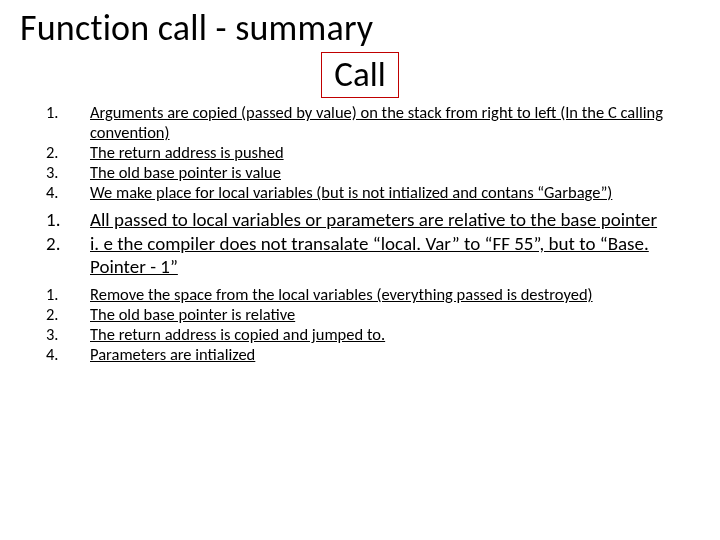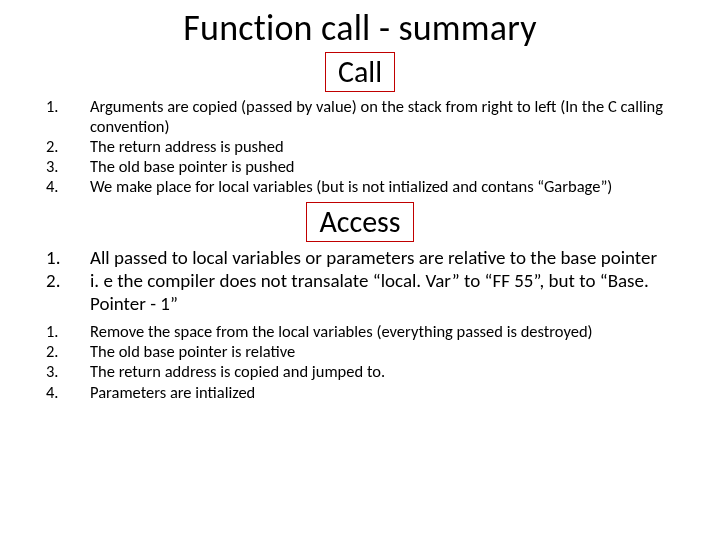--- a/index.html
+++ b/index.html
@@ -13,52 +13,52 @@
     overflow: hidden;
   }
   .slide {
     width: 720px;
     height: 540px;
     position: relative;
     box-sizing: border-box;
     padding: 0 20px;
   }
   .title {
-    text-align: center;
     font-size: 36px;
     font-weight: 400;
     margin-top: 6px;
     margin-bottom: 2px;
     letter-spacing: 0.2px;
   }
   .section-label {
     display: block;
     margin: 2px auto 4px auto;
     border: 1.5px solid #c00000;
     padding: 0 12px;
-    font-size: 30px;
+    font-size: 35px;
     text-align: center;
     width: max-content;
     line-height: 1.25;
   }
   .list-block {
     margin: 0 20px 6px 20px;
   }
   .row {
     display: flex;
     align-items: flex-start;
   }
   .num {
     width: 44px;
     flex: 0 0 44px;
     text-align: left;
     padding-left: 6px;
   }
   .txt {
     flex: 1;
+    text-decoration: underline;
   }
   .small { font-size: 16.5px; line-height: 1.22; }
   .med   { font-size: 19px;   line-height: 1.22; }
   .small .num { font-size: 16.5px; }
   .med .num   { font-size: 19px; }
 </style>
 </head>
 <body>
 
 <div class="slide">
@@ -69,29 +69,28 @@
     <div class="row">
         <div class="num">1.</div>
         <div class="txt">Arguments are copied (passed by value) on the stack from right to left (In the C calling convention)</div>
       </div>
     <div class="row">
         <div class="num">2.</div>
         <div class="txt">The return address is pushed</div>
       </div>
     <div class="row">
         <div class="num">3.</div>
-        <div class="txt">The old base pointer is pushed</div>
+        <div class="txt">The old base pointer is value</div>
       </div>
     <div class="row">
         <div class="num">4.</div>
         <div class="txt">We make place for local variables (but is not intialized and contans “Garbage”)</div>
       </div>
   </div>
 
-  <div class="section-label">Access</div>
   <div class="list-block med">
     <div class="row">
         <div class="num">1.</div>
         <div class="txt">All passed to local variables or parameters are relative to the base pointer</div>
       </div>
     <div class="row">
         <div class="num">2.</div>
         <div class="txt">i. e the compiler does not transalate “local. Var” to “FF 55”, but to “Base. Pointer  - 1”</div>
       </div>
   </div>

